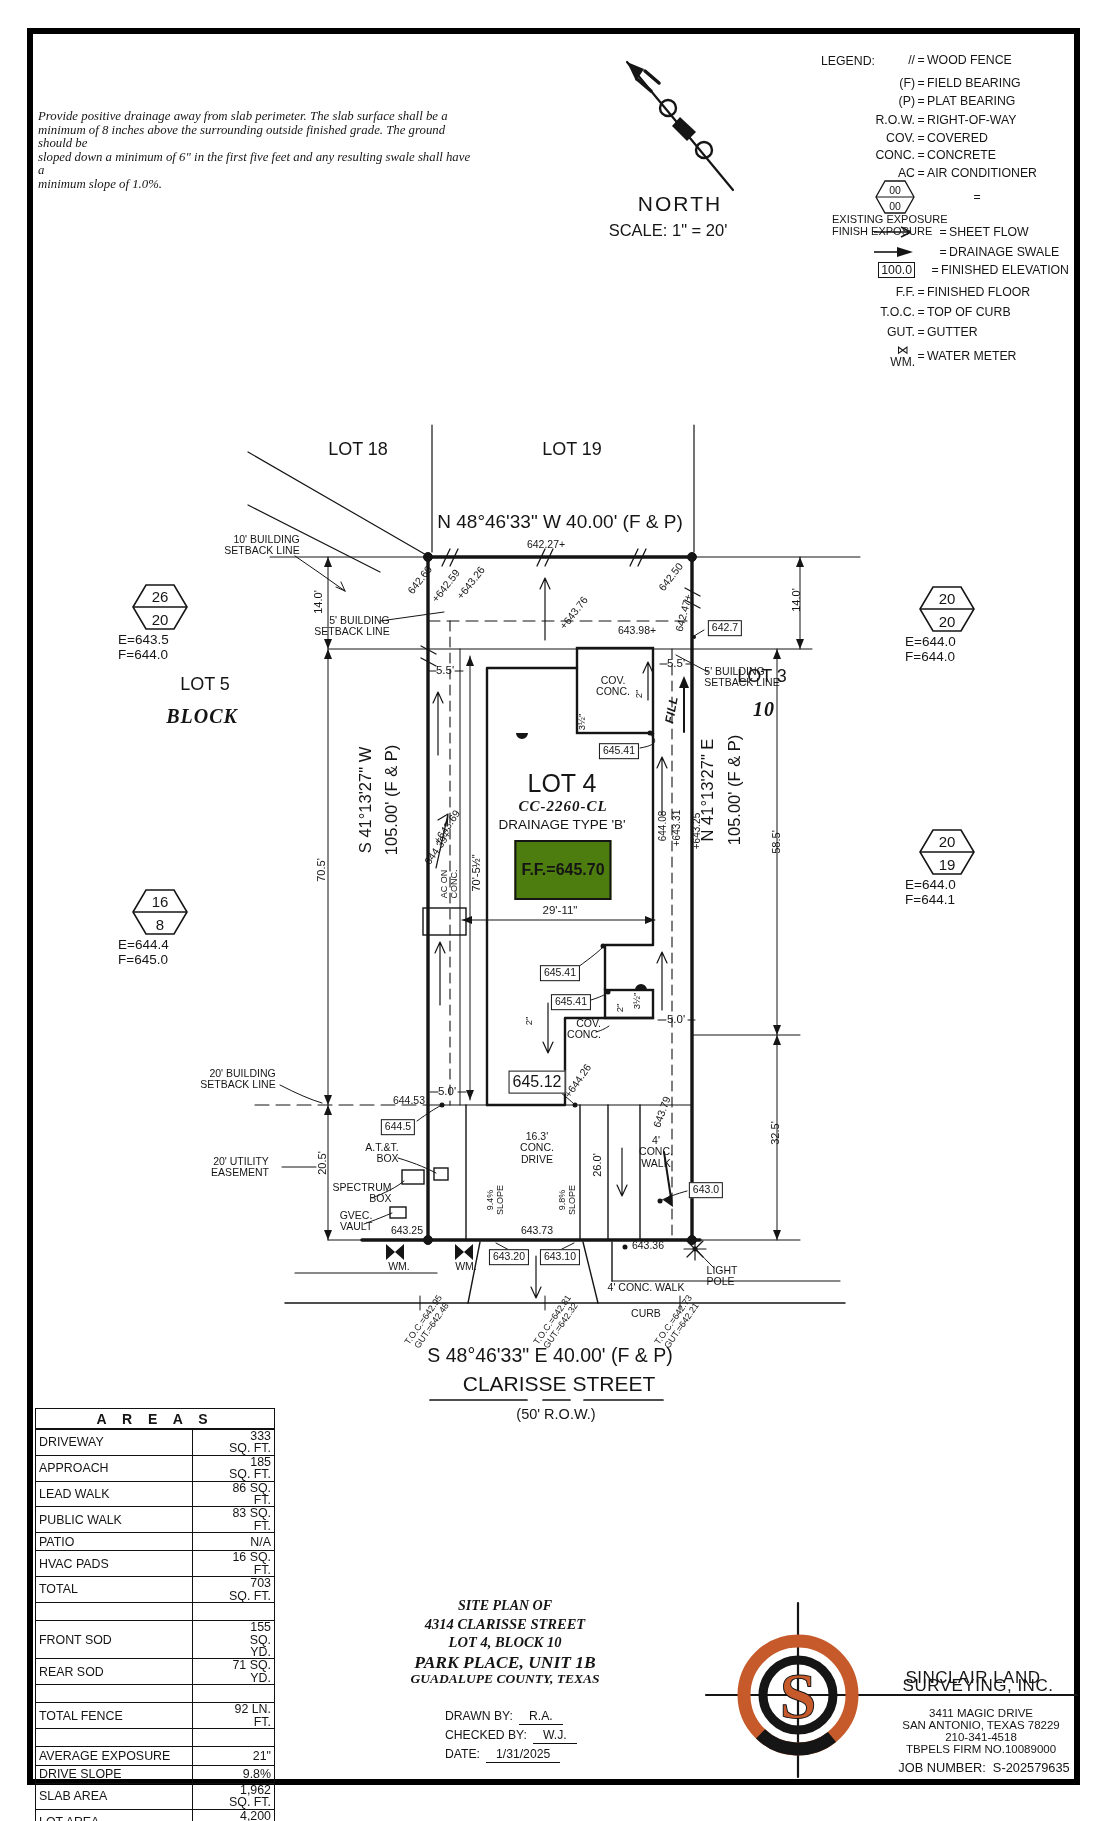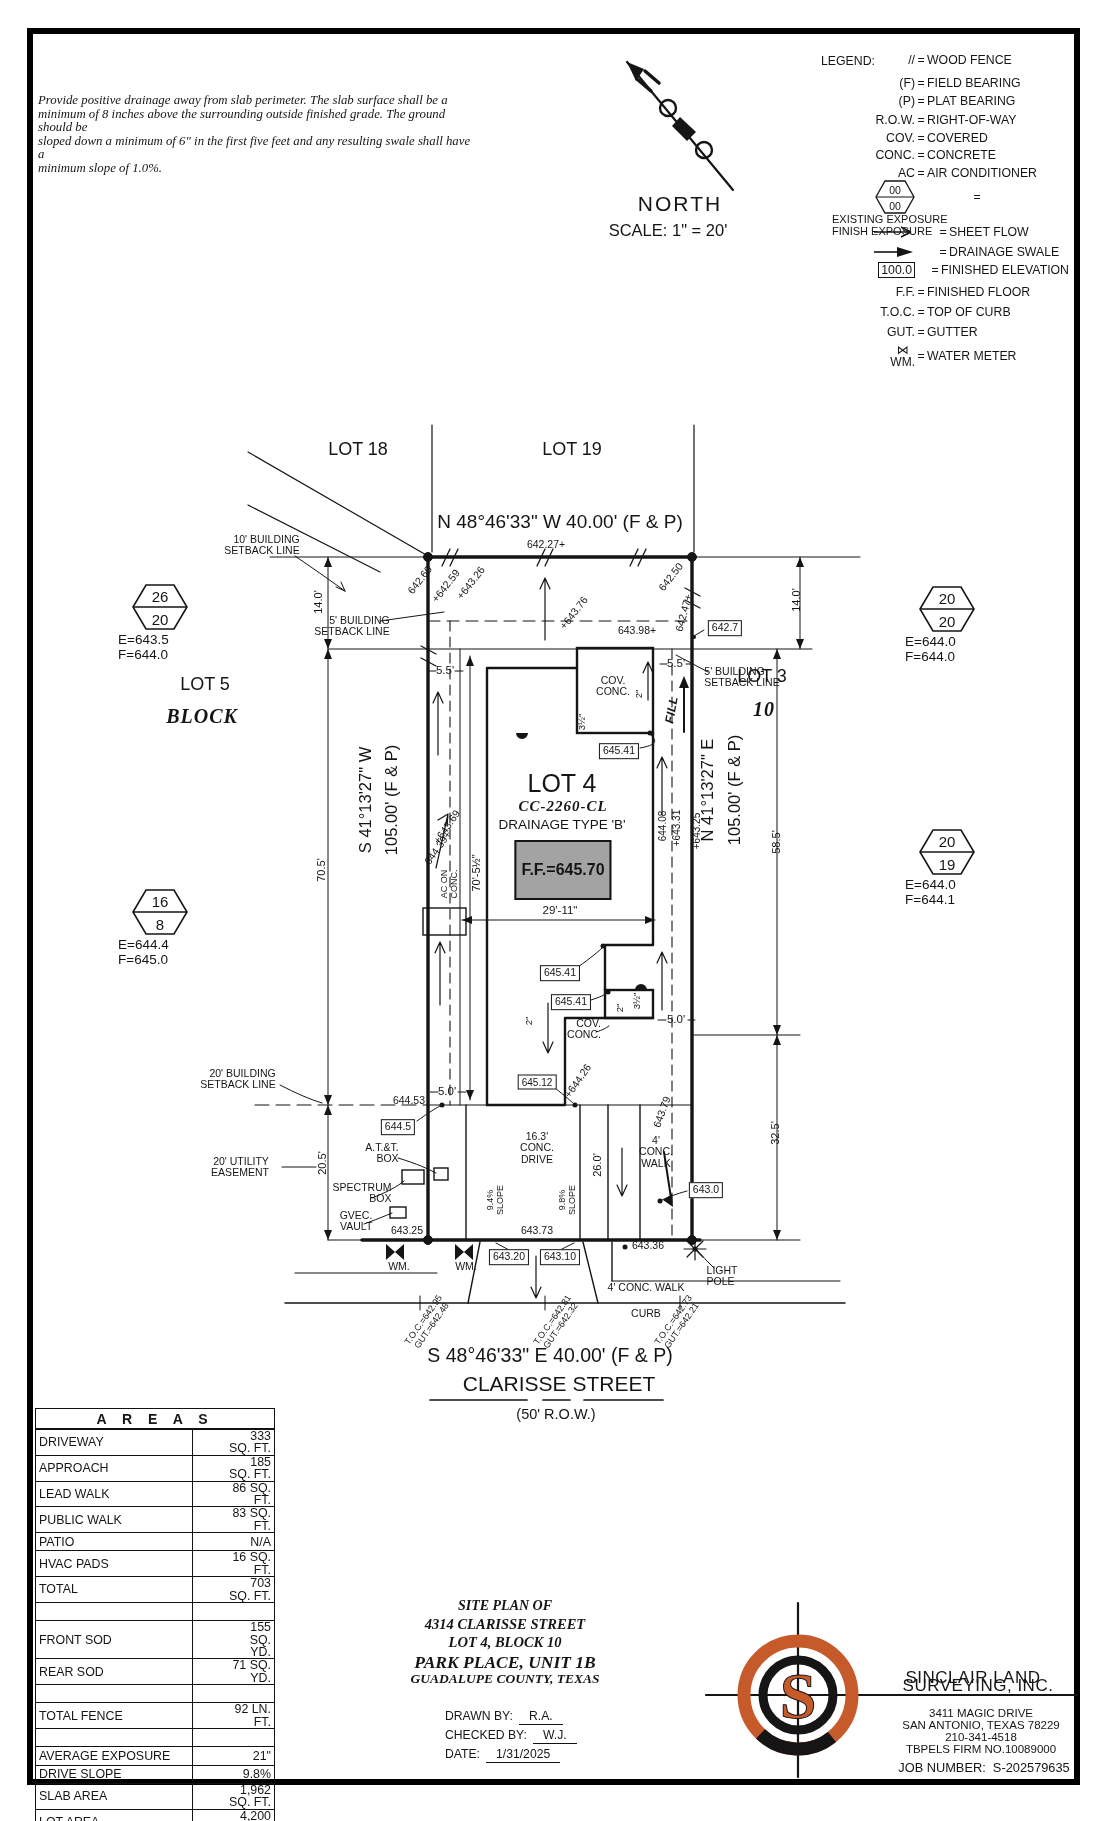--- a/index.html
+++ b/index.html
@@ -5,21 +5,21 @@
   html,body{margin:0;padding:0;background:#fff;}
   #page{position:relative;width:1105px;height:1821px;background:#fff;overflow:hidden;
         font-family:"Liberation Sans",sans-serif;color:#151515;}
   #frame{position:absolute;left:27px;top:28px;width:1041px;height:1745px;border:6px solid #000;}
   .blk{position:absolute;white-space:pre-line;}
   .disc1{font-family:"Liberation Serif",serif;font-style:italic;font-size:15.5px;line-height:1.1;letter-spacing:.2px;}
   .disc2{font-family:"Liberation Serif",serif;font-style:italic;font-size:12.8px;line-height:1.06;}
   .noteb{font-family:"Liberation Serif",serif;font-style:italic;font-weight:bold;font-size:13.4px;line-height:1.05;letter-spacing:.2px;}
   .lbl{position:absolute;text-align:center;white-space:pre-line;line-height:1.08;color:#151515;}
   .lbl.b{border:1.3px solid #151515;padding:0 3px;background:#fff;line-height:1.3;}
-  .lbl.bb{border:2.4px solid #151515;font-weight:bold;padding:18px 5px;background:#a3a3a3;line-height:1.25;}
+  .lbl.bb{border:2.4px solid #151515;font-weight:bold;padding:18px 5px;background:#4d7c0f;line-height:1.25;}
   .lbl.is{font-family:"Liberation Serif",serif;font-style:italic;font-weight:bold;letter-spacing:1px;}
   .lbl.f{font-style:italic;font-weight:bold;letter-spacing:.5px;}
   .lbl.ar{text-align:right;}.lbl.al{text-align:left;}
   
   .lrow{position:absolute;left:832px;width:246px;font-size:12.3px;line-height:1.05;}
   .lsym{display:inline-block;width:83px;text-align:right;vertical-align:middle;white-space:pre-line;}
   .leq{display:inline-block;width:12px;text-align:center;vertical-align:middle;}
   .ldef{display:inline-block;vertical-align:middle;white-space:pre-line;}
   .lboxsym{border:1.2px solid #151515;padding:0 2px;}
   
@@ -35,21 +35,21 @@
   .byrow{position:absolute;left:445px;font-size:12.2px;white-space:nowrap;}
   .byval{display:inline-block;border-bottom:1.4px solid #111;padding:0 10px 1px;margin-left:6px;text-align:center;}
   .firm{position:absolute;transform:translateX(-50%);white-space:nowrap;}
 </style>
 </head>
 <body>
 
 <div id="page">
   <div id="frame"></div>
 
-  <div class="blk disc2" style="left:38px;top:94px;width:440px;">Provide positive drainage away from slab perimeter. The slab surface shall be a
+  <div class="blk disc2" style="left:38px;top:110px;width:440px;">Provide positive drainage away from slab perimeter. The slab surface shall be a
 minimum of 8 inches above the surrounding outside finished grade. The ground should be
 sloped down a minimum of 6" in the first five feet and any resulting swale shall have a
 minimum slope of 1.0%.</div>
 
   <div class="lbl" style="left:848px;top:62px;font-size:12.3px;transform:translate(-50%,-50%);">LEGEND:</div>
   <div id="legend">
       <div class="lrow" style="top: 54px;"><span class="lsym"><span>//</span></span><span class="leq" style="margin-left:0px">=</span><span class="ldef" style="">WOOD FENCE</span></div>
       <div class="lrow" style="top: 77px;"><span class="lsym"><span>(F)</span></span><span class="leq" style="margin-left:0px">=</span><span class="ldef" style="">FIELD BEARING</span></div>
       <div class="lrow" style="top: 95px;"><span class="lsym"><span>(P)</span></span><span class="leq" style="margin-left:0px">=</span><span class="ldef" style="">PLAT BEARING</span></div>
       <div class="lrow" style="top: 114px;"><span class="lsym"><span>R.O.W.</span></span><span class="leq" style="margin-left:0px">=</span><span class="ldef" style="">RIGHT-OF-WAY</span></div>
@@ -258,21 +258,21 @@
       <div class="lbl" style="left: 447px; top: 827px; font-size: 10.5px; transform: translate(-50%, -50%) rotate(-55deg);">+643.69</div>
       <div class="lbl" style="left: 438px; top: 848px; font-size: 10.5px; transform: translate(-50%, -50%) rotate(-55deg);">644.39+</div>
       <div class="lbl b" style="left: 560px; top: 973px; font-size: 10.5px; transform: translate(-50%, -50%) rotate(0deg);">645.41</div>
       <div class="lbl b" style="left: 571px; top: 1002px; font-size: 10.5px; transform: translate(-50%, -50%) rotate(0deg);">645.41</div>
       <div class="lbl" style="left: 620px; top: 1008px; font-size: 9.5px; transform: translate(-50%, -50%) rotate(-90deg);">2"</div>
       <div class="lbl" style="left: 637px; top: 1001px; font-size: 9.5px; transform: translate(-50%, -50%) rotate(-90deg);">3½"</div>
       <div class="lbl ar" style="left: 584px; top: 1029px; font-size: 10.5px; transform: translate(-50%, -50%) rotate(0deg);">COV.
 CONC.</div>
       <div class="lbl" style="left: 529px; top: 1021px; font-size: 9.5px; transform: translate(-50%, -50%) rotate(-90deg);">2"</div>
       <div class="lbl" style="left: 676px; top: 1019px; font-size: 11.5px; transform: translate(-50%, -50%) rotate(0deg);">5.0'</div>
-      <div class="lbl b" style="left: 537px; top: 1082px; font-size: 10px; transform: translate(-50%, -50%) rotate(0deg);">645.12</div>
+      <div class="lbl b" style="left: 537px; top: 1082px; font-size: 16px; transform: translate(-50%, -50%) rotate(0deg);">645.12</div>
       <div class="lbl" style="left: 578px; top: 1081px; font-size: 10.5px; transform: translate(-50%, -50%) rotate(-55deg);">+644.26</div>
       <div class="lbl" style="left: 409px; top: 1101px; font-size: 10.5px; transform: translate(-50%, -50%) rotate(0deg);">644.53</div>
       <div class="lbl" style="left: 447px; top: 1091px; font-size: 11.5px; transform: translate(-50%, -50%) rotate(0deg);">5.0'</div>
       <div class="lbl b" style="left: 398px; top: 1127px; font-size: 10.5px; transform: translate(-50%, -50%) rotate(0deg);">644.5</div>
       <div class="lbl" style="left: 537px; top: 1148px; font-size: 10.5px; transform: translate(-50%, -50%) rotate(0deg);">16.3'
 CONC.
 DRIVE</div>
       <div class="lbl ar" style="left: 238px; top: 1079px; font-size: 10.5px; transform: translate(-50%, -50%) rotate(0deg);">20' BUILDING
 SETBACK LINE</div>
       <div class="lbl ar" style="left: 240px; top: 1167px; font-size: 10.5px; transform: translate(-50%, -50%) rotate(0deg);">20' UTILITY

